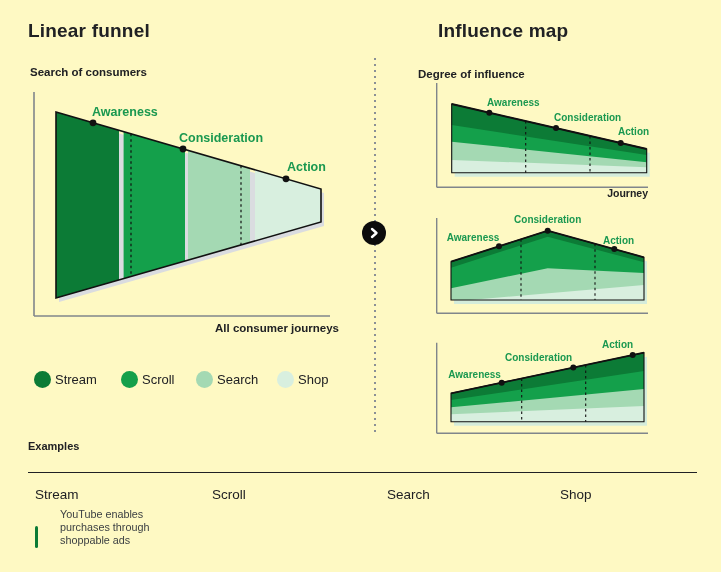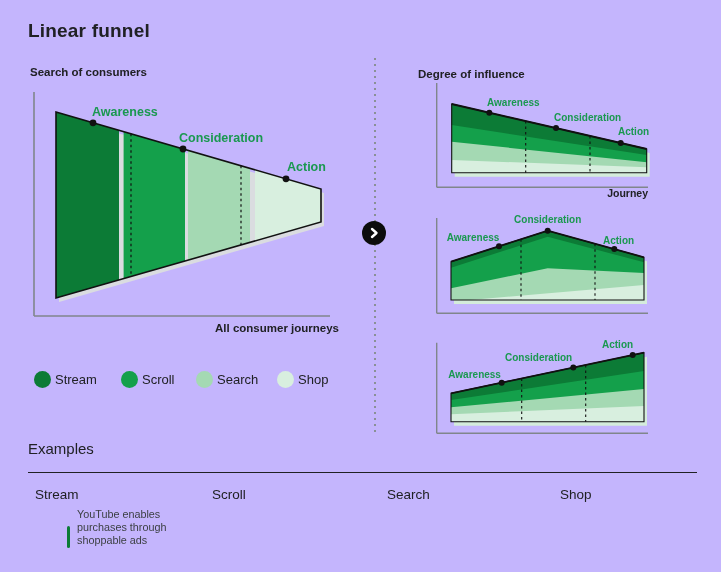--- a/index.html
+++ b/index.html
@@ -1,17 +1,17 @@
 <!DOCTYPE html>
 <html><head>
 <meta charset="utf-8">
 <style>
   html,body{margin:0;padding:0;background:#fff;}
   #canvas{
-    position:relative;width:721px;height:572px;background:#c4b5fd;
+    position:relative;width:721px;height:572px;background:#fef9c3;
     font-family:"Liberation Sans","DejaVu Sans",sans-serif;color:#202124;overflow:hidden;
   }
   .abs{position:absolute;}
   .h1{font-size:19px;font-weight:700;letter-spacing:.2px;color:#202124;}
   .axis-label{font-size:11.5px;font-weight:700;color:#202124;}
   .svg-stage{font-size:12.5px;font-weight:600;fill:#1a9850;}
   .svg-stage-sm{font-size:10px;font-weight:600;fill:#1a9850;}
   .svg-axis-label{font-size:10.5px;font-weight:700;fill:#202124;}
   
   .legend-item{position:absolute;display:flex;align-items:center;gap:4px;top:370px;height:18px;}
@@ -19,25 +19,25 @@
   .legend-text{font-size:13px;color:#202124;}
   .c-stream{background:#0c7b36;} .c-scroll{background:#14a04b;}
   .c-search{background:#a4d9b3;} .c-shop{background:#d8efdf;}
   
   .divider{position:absolute;left:374px;top:58px;width:2px;height:374px;
     background:repeating-linear-gradient(to bottom,#8a9096 0 2px,transparent 2px 6px);}
   .arrow-btn{position:absolute;left:362px;top:221px;width:24px;height:24px;border-radius:50%;
     background:#0c0c0c;display:flex;align-items:center;justify-content:center;}
   .arrow-btn svg{display:block;}
   
-  .examples-title{font-size:15px;font-weight:400;color:#202124;}
+  .examples-title{font-size:11px;font-weight:700;color:#202124;}
   .examples-rule{position:absolute;left:28px;top:472px;width:669px;height:0;border-top:1.2px solid #202124;}
   .ex-col{position:absolute;top:487px;}
   .ex-head{font-size:13.5px;font-weight:400;color:#202124;margin:0 0 6px 0;}
-  .ex-body{display:flex;gap:7px;align-items:flex-end;margin-left:32px;}
+  .ex-body{display:flex;gap:22px;align-items:flex-end;}
   .ex-bar{width:3px;height:22px;border-radius:2px;flex:0 0 auto;margin-top:2px;}
   .ex-desc{margin:0;font-size:10.8px;line-height:13.2px;color:#3c4043;}
 </style>
 </head>
 <body>
 
 <div id="canvas">
 
   <div class="abs h1" style="left:28px;top:20px;">Linear funnel</div>
   <div class="abs axis-label" style="left:30px;top:66px;">Search of consumers</div>
@@ -87,20 +87,21 @@
     <span class="legend-text">Shop</span>
   </div>
 
   <div class="divider"></div>
   <div class="arrow-btn">
     <svg width="12" height="12" viewBox="0 0 12 12">
       <polyline points="4,2 8.5,6 4,10" fill="none" stroke="#fff" stroke-width="2.4" stroke-linecap="round" stroke-linejoin="round"></polyline>
     </svg>
   </div>
 
+  <div class="abs h1" style="left:438px;top:20px;">Influence map</div>
   <div class="abs axis-label" style="left:418px;top:68px;">Degree of influence</div>
 
   <svg class="abs" style="left:430px;top:80px;" width="265" height="120" viewBox="0 0 265 120">
     <line x1="6.7" y1="3" x2="6.7" y2="107.3" stroke="#80868b" stroke-width="1.4"></line>
     <line x1="6.7" y1="107.3" x2="218" y2="107.3" stroke="#80868b" stroke-width="1.4"></line>
     <polygon points="24.7,28 219.7,73 219.7,96.7 24.7,96.7" fill="#d4ecdb"></polygon>
     <polygon points="21.7,24 216.7,69 216.7,92.7 21.7,92.7" fill="#d8efdf"></polygon>
     <polygon points="21.7,24 216.7,69 216.7,87.3 21.7,80" fill="#a4d9b3"></polygon>
     <polygon points="21.7,24 216.7,69 216.7,82.3 21.7,61.7" fill="#14a04b"></polygon>
     <polygon points="21.7,24 216.7,69 216.7,75 21.7,45" fill="#0c7b36"></polygon>

